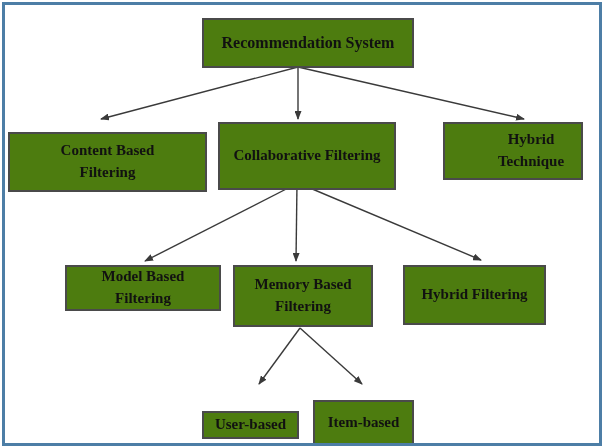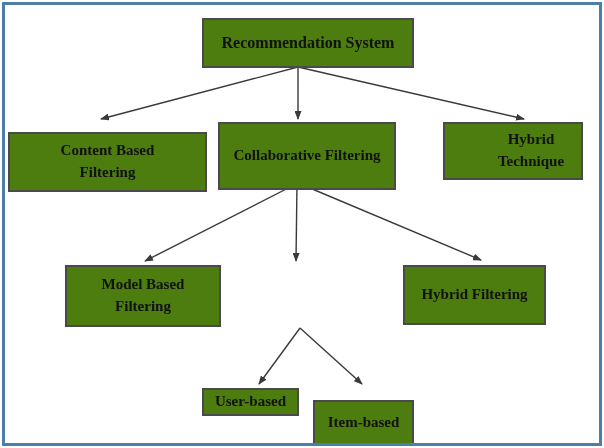--- a/index.html
+++ b/index.html
@@ -35,26 +35,26 @@
     color: #111111;
     line-height: 1.45;
     box-sizing: border-box;
   }
   .node .lbl { display: inline-block; }
   .n-root            { left: 202px; top: 18px;  width: 212px; height: 50px; font-size: 16px; }
   .n-content         { left: 8px;   top: 132px; width: 199px; height: 60px; }
   .n-content .lbl    { max-width: 118px; }
   .n-collaborative   { left: 218px; top: 122px; width: 178px; height: 68px; }
   .n-hybrid-tech     { left: 443px; top: 122px; width: 140px; height: 58px; padding-left: 36px; }
-  .n-model           { left: 65px;  top: 265px; width: 156px; height: 62px; }
+  .n-model           { left: 65px;  top: 265px; width: 156px; height: 46px; }
   .n-model .lbl      { max-width: 112px; }
   .n-memory          { left: 233px; top: 265px; width: 140px; height: 62px; }
   .n-memory .lbl     { max-width: 118px; }
   .n-hybrid-filter   { left: 403px; top: 265px; width: 143px; height: 60px; }
-  .n-user            { left: 202px; top: 388px; width: 97px;  height: 28px; }
+  .n-user            { left: 202px; top: 411px; width: 97px;  height: 28px; }
   .n-item            { left: 313px; top: 400px; width: 101px; height: 45px; }
 </style>
 </head>
 <body>
 
 <div class="canvas">
 
   <svg class="arrow-layer" width="604" height="448" viewBox="0 0 604 448" xmlns="http://www.w3.org/2000/svg">
     <defs>
       <marker id="ah" markerWidth="9" markerHeight="7" refX="8" refY="3.5" orient="auto" markerUnits="userSpaceOnUse">
@@ -86,20 +86,23 @@
   </div>
 
   <div class="node n-hybrid-tech">
     <span class="lbl">Hybrid Technique</span>
   </div>
 
   <div class="node n-model">
     <span class="lbl">Model Based Filtering</span>
   </div>
 
+  <div class="node n-memory">
+    <span class="lbl">Memory Based Filtering</span>
+  </div>
 
   <div class="node n-hybrid-filter">
     <span class="lbl">Hybrid Filtering</span>
   </div>
 
   <div class="node n-user">
     <span class="lbl">User-based</span>
   </div>
 
   <div class="node n-item">

